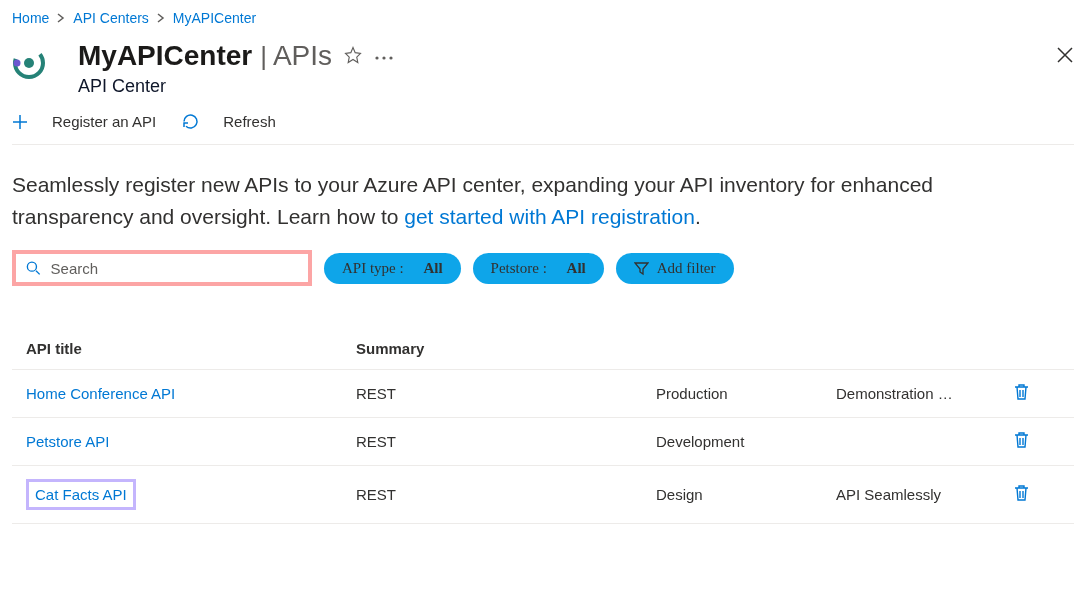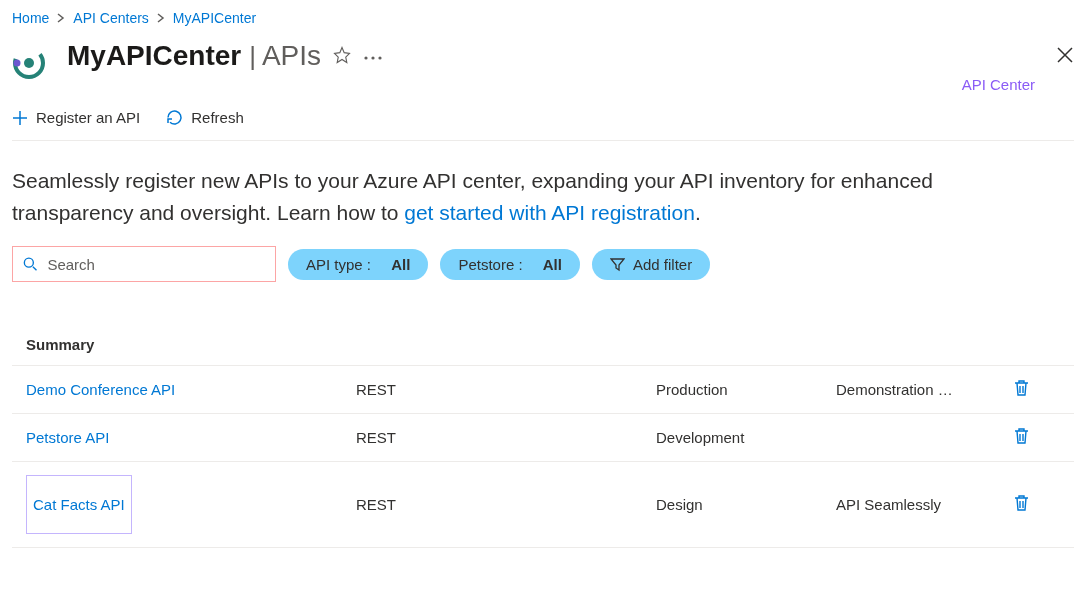--- a/index.html
+++ b/index.html
@@ -21,22 +21,21 @@
       font-size: 14px;
       padding: 4px 0 14px 0;
     }
     .breadcrumb .crumb { color: #0078d4; cursor: pointer; }
     .breadcrumb .sep { color: #605e5c; }
 
     
     .header-row {
       display: flex;
       align-items: flex-start;
-      gap: 21px;
-      text-align: right;
+      gap: 32px;
     }
     .res-icon {
       width: 34px; height: 34px;
       margin-top: 6px;
       flex-shrink: 0;
     }
     .title-block { flex: 1; }
     .title-line {
       display: flex;
       align-items: center;
@@ -49,22 +48,22 @@
     }
     .title-sub {
       font-size: 28px;
       font-weight: 400;
       color: #605e5c;
       margin-left: 2px;
     }
     .title-divider { color: #605e5c; font-size: 26px; font-weight: 300; margin: 0 4px; }
     .star-icon, .more-icon { color: #605e5c; cursor: pointer; }
     .subtitle {
-      font-size: 15px;
-      color: #8b5cf6;
+      font-size: 18px;
+      color: #0f172a;
       margin-top: 4px;
     }
     .close-icon {
       margin-left: auto;
       cursor: pointer;
       color: #323130;
       padding-top: 6px;
     }
 
     
@@ -72,21 +71,21 @@
       display: flex;
       align-items: center;
       gap: 26px;
       margin-top: 16px;
       padding-bottom: 14px;
       border-bottom: 1px solid #edebe9;
     }
     .cmd {
       display: flex;
       align-items: center;
-      gap: 8px;
+      gap: 24px;
       cursor: pointer;
       color: #323130;
       font-size: 15px;
     }
     .cmd svg { color: #0078d4; }
 
     
     .description {
       margin-top: 24px;
       font-size: 21px;
@@ -100,44 +99,45 @@
     .filters {
       display: flex;
       align-items: center;
       gap: 12px;
       margin-top: 18px;
     }
     .search-box {
       display: flex;
       align-items: center;
       gap: 10px;
-      border: 1px solid #fca5a5;
-      width: 264px;
+      border: 4px solid #fca5a5;
+      width: 300px;
       height: 36px;
       padding: 0 10px;
     }
     .search-box input {
       border: none;
       outline: none;
       font-size: 15px;
       width: 100%;
       color: #323130;
     }
     .search-box input::placeholder { color: #605e5c; }
     .search-box svg { color: #0078d4; }
     .pill {
       display: flex;
       align-items: center;
-      background: #7dd3fc;
+      background: #0ea5e9;
       border-radius: 18px;
       padding: 7px 18px;
       font-size: 15px;
       color: #323130;
       cursor: pointer;
       gap: 8px;
+      font-family: Liberation Serif, serif;
     }
     .pill strong { font-weight: 600; }
 
     
     .table {
       margin-top: 44px;
       width: 100%;
     }
     .thead, .trow {
       display: grid;
@@ -151,22 +151,22 @@
       padding: 10px 0 12px 14px;
     }
     .trow {
       padding: 13px 0 13px 14px;
       font-size: 15px;
     }
     .api-link { color: #0078d4; cursor: pointer; }
     .trash { color: #0078d4; cursor: pointer; justify-self: center; }
     .cell-text { color: #323130; }
     .highlight-box {
-      border: 1px solid #c4b5fd;
-      padding: 20px 6px;
+      border: 3px solid #c4b5fd;
+      padding: 4px 6px;
       display: inline-block;
     }
   </style>
 </head>
 <body>
 
 <div class="breadcrumb">
   <span class="crumb">Home</span>
   <span class="sep">
     <svg width="8" height="10" viewBox="0 0 8 10">
@@ -254,26 +254,27 @@
   <div class="pill">
     <svg width="15" height="15" viewBox="0 0 15 15">
         <path d="M1 2h13l-5 6v5l-3-2V8z" fill="none" stroke="#323130" stroke-width="1.3"></path>
       </svg>
     <span>Add filter</span>
   </div>
 </div>
 
 <div class="table">
   <div class="thead">
+    <div>API title</div>
     <div>Summary</div>
     <div></div>
   </div>
 
   <div class="trow">
-    <div><span class="api-link">Demo Conference API</span></div>
+    <div><span class="api-link">Home Conference API</span></div>
     <div class="cell-text">REST</div>
     <div class="cell-text">Production</div>
     <div class="cell-text">Demonstration …</div>
     <div class="trash">
       <svg width="17" height="18" viewBox="0 0 17 18">
           <path d="M2 4h13M6 4V2h5v2M4 4l1 12h7l1-12M7 7v7M10 7v7" fill="none" stroke="#0078d4" stroke-width="1.4"></path>
         </svg>
     </div>
   </div>
 

